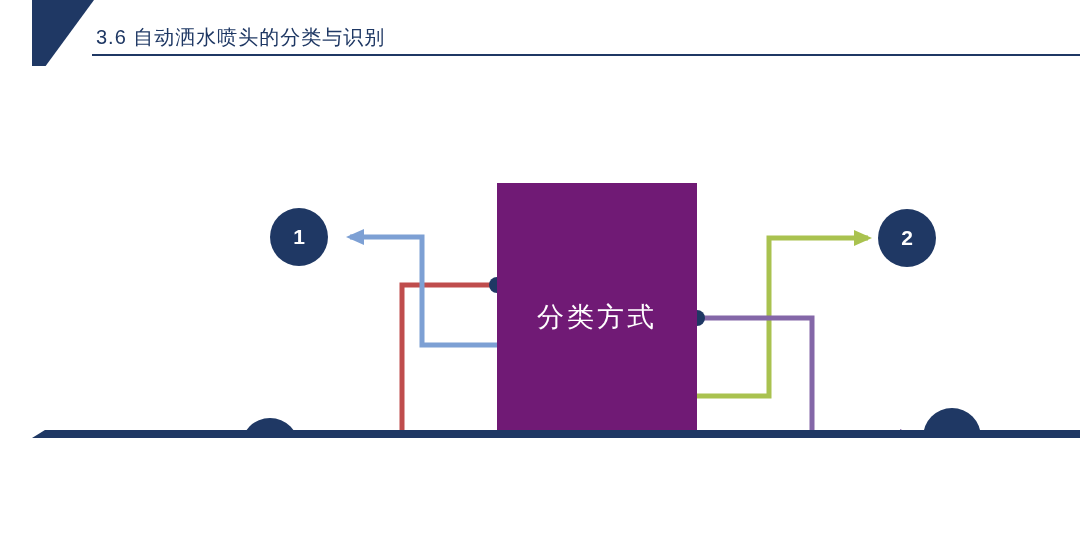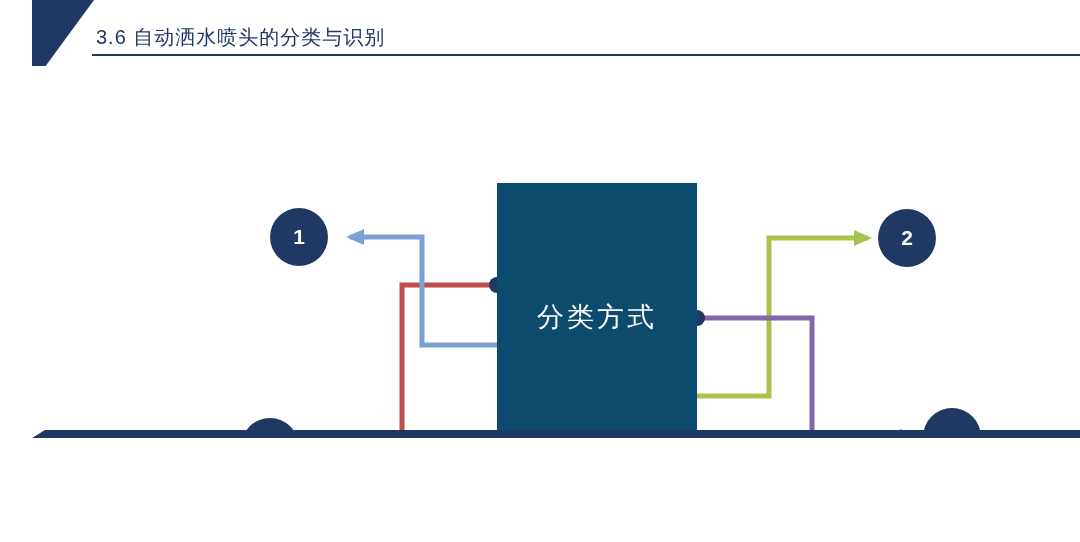--- a/index.html
+++ b/index.html
@@ -28,21 +28,21 @@
     width:1020px;height:2px;background:#1f3864;
   }
   .bottom-bar{
     position:absolute;bottom:0;left:0;
     width:1080px;height:8px;background:#1f3864;
     clip-path:polygon(1.2% 0,100% 0,100% 100%,0 100%);
   }
   
   .center-box{
     position:absolute;left:465px;top:183px;
-    width:200px;height:268px;background:#0c4a6e;
+    width:200px;height:268px;background:#701a75;
     display:flex;align-items:center;justify-content:center;
   }
   .center-box-label{
     color:#ffffff;font-size:27px;letter-spacing:3px;
   }
   
   .node-circle{
     position:absolute;width:58px;height:58px;border-radius:50%;
     background:#1f3864;color:#ffffff;
     display:flex;align-items:center;justify-content:center;

